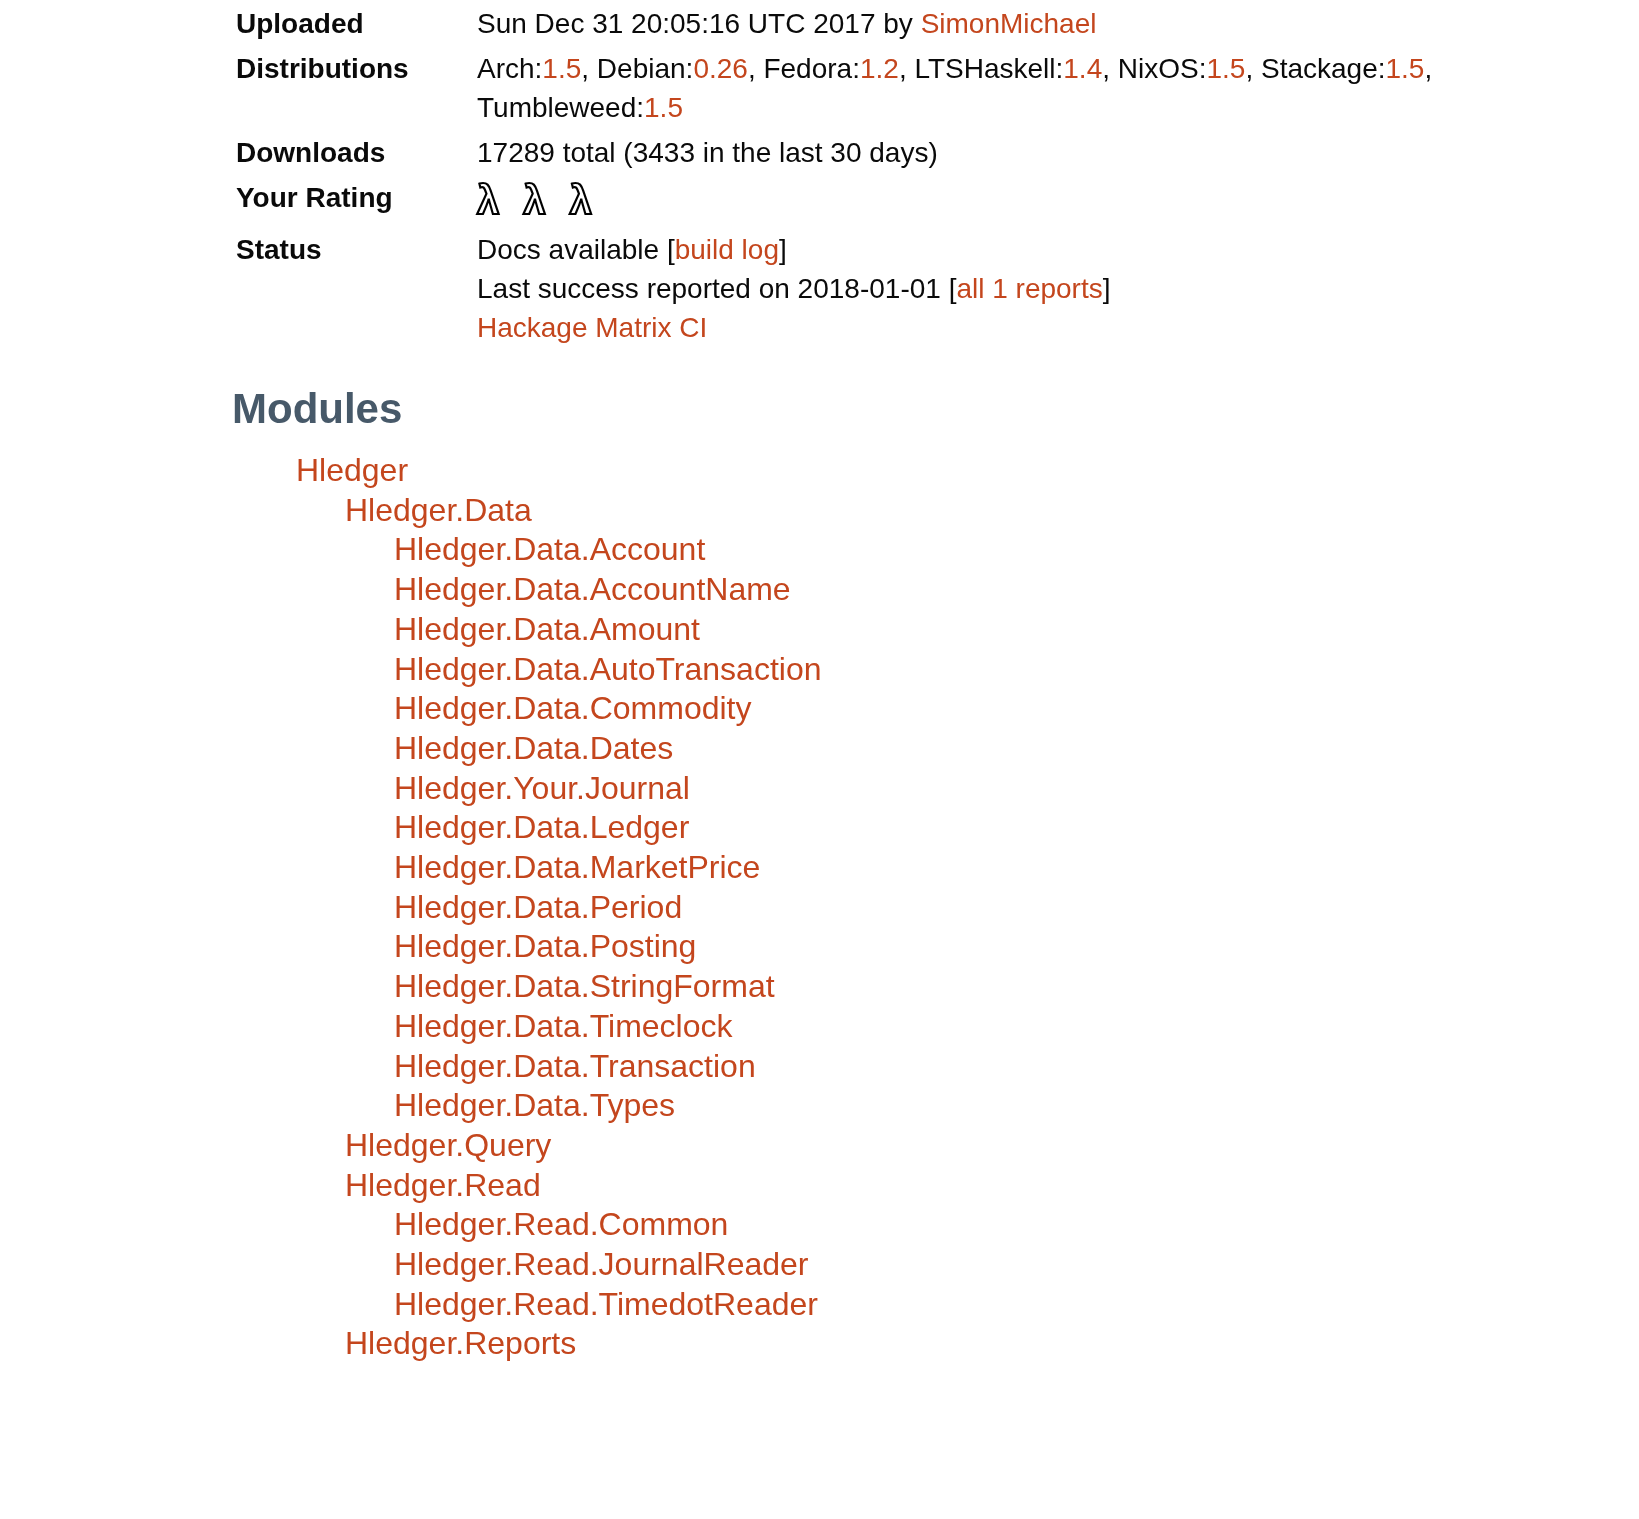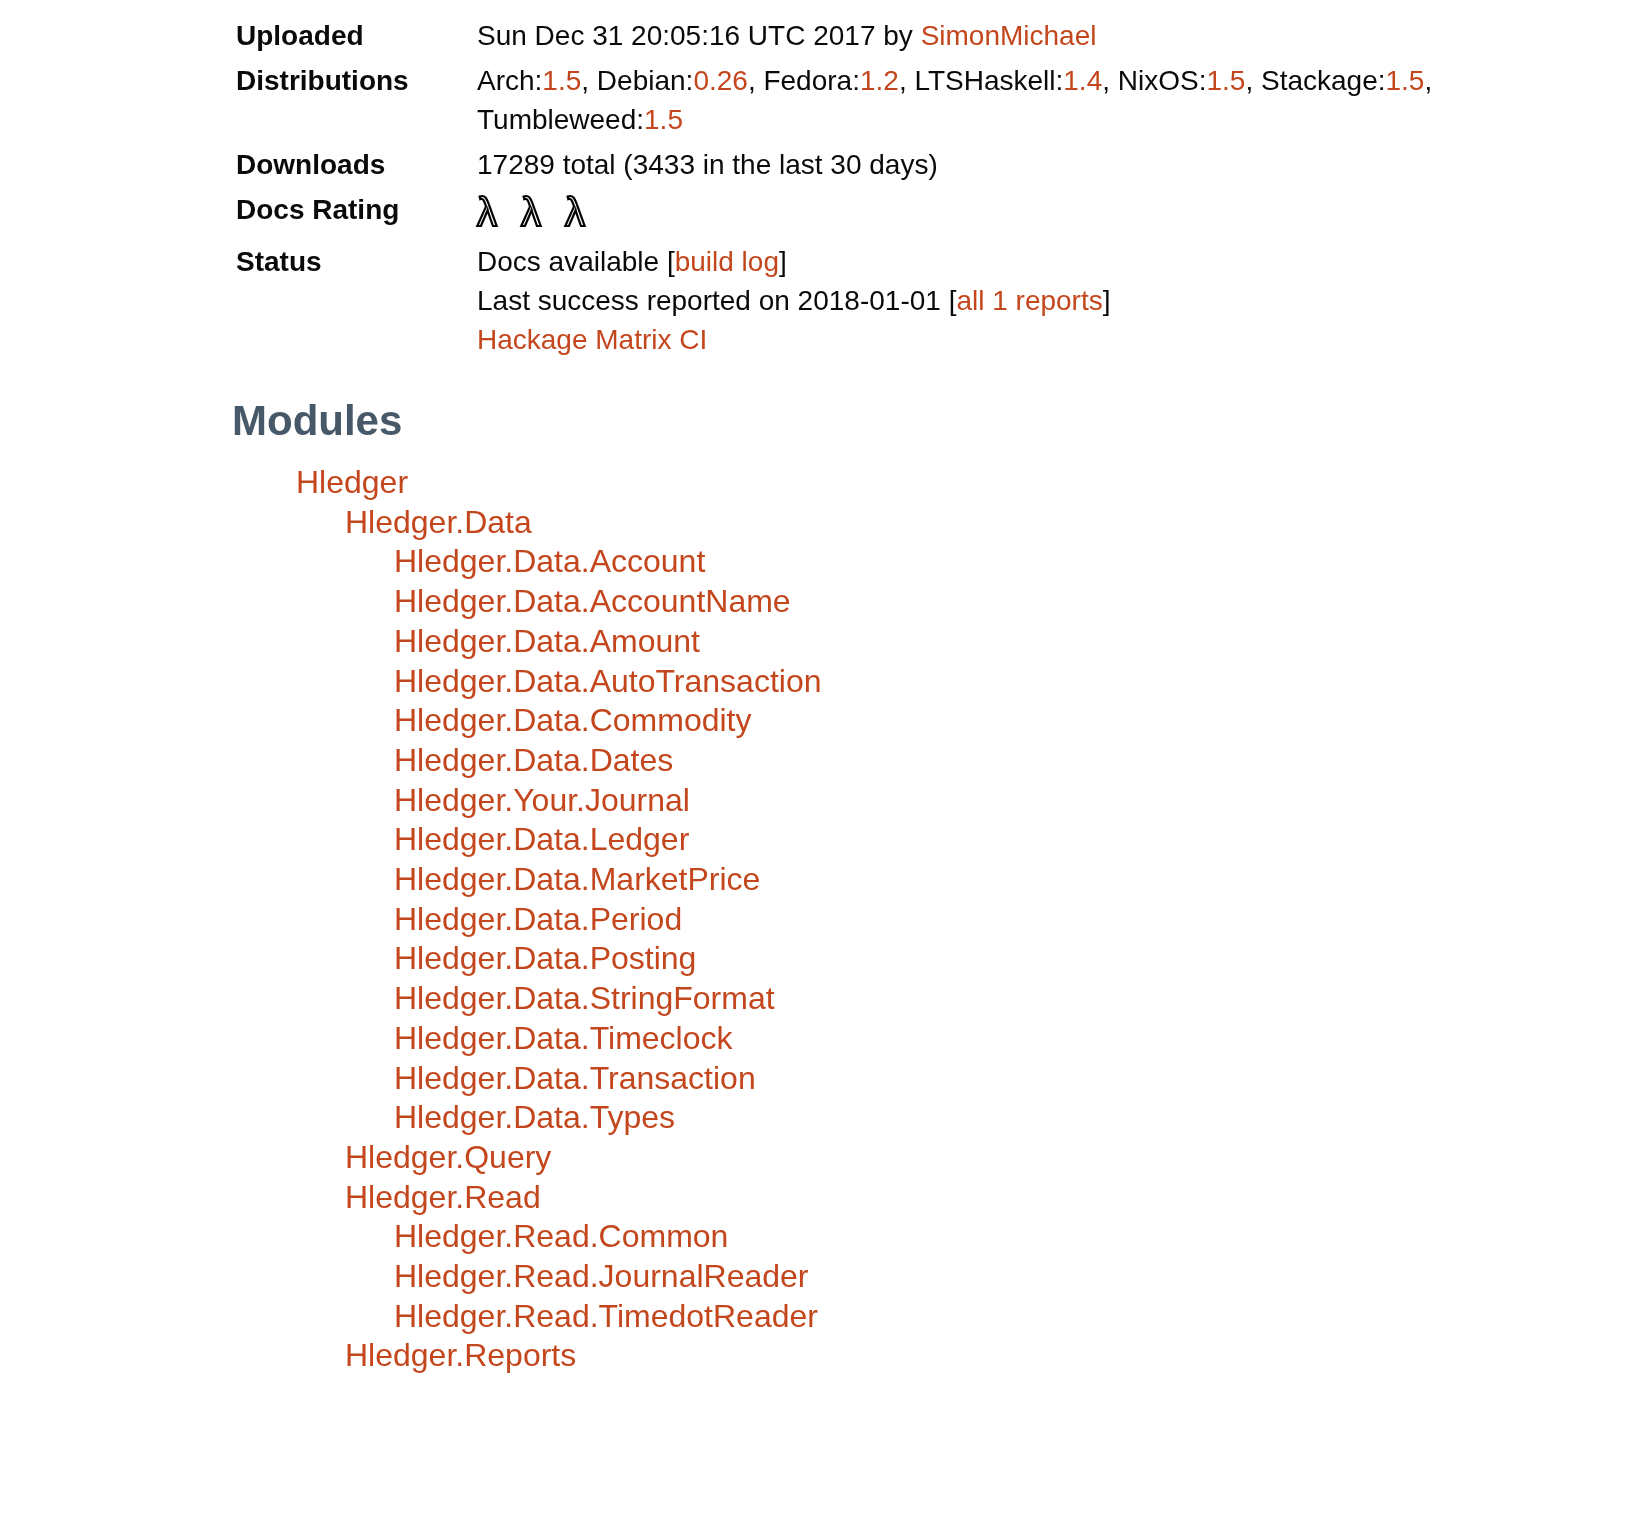--- a/index.html
+++ b/index.html
@@ -9,30 +9,30 @@
   }
   html,body{margin:0;padding:0;}
   body{
     width:1639px;height:1519px;overflow:hidden;background:#ffffff;
     font-family:"Liberation Sans","DejaVu Sans",sans-serif;
     color:var(--text);
     font-size:28px;
   }
   a{color:var(--link);text-decoration:none;cursor:pointer;}
   
-  table.props{border-collapse:collapse;margin:16px 0 0 236px;table-layout:fixed;}
+  table.props{border-collapse:collapse;margin:4px 0 0 236px;table-layout:fixed;}
   table.props th{
     width:241px;min-width:241px;text-align:left;vertical-align:top;
     font-weight:700;font-size:28px;line-height:39px;padding:0 0 6px 0;
   }
   table.props td{
     vertical-align:top;font-size:28px;line-height:39px;padding:0 0 6px 0;
     width:1040px;max-width:1040px;
   }
-  .lambda-cell{line-height:46px;padding-left:10px;}
+  .lambda-cell{line-height:46px;padding-left:10px;font-weight:bold;}
   .lambda{
     display:inline-block;
     font-size:40px;line-height:44px;margin-right:24px;
     color:#000;
     -webkit-text-fill-color:#ffffff;
     -webkit-text-stroke:2.2px #000000;
   }
   
   h2.modules-heading{
     margin:36px 0 0 232px;
@@ -64,21 +64,21 @@
       <td><span><span>Arch:</span><a href="#">1.5</a><span>, </span></span><span><span>Debian:</span><a href="#">0.26</a><span>, </span></span><span><span>Fedora:</span><a href="#">1.2</a><span>, </span></span><span><span>LTSHaskell:</span><a href="#">1.4</a><span>, </span></span><span><span>NixOS:</span><a href="#">1.5</a><span>, </span></span><span><span>Stackage:</span><a href="#">1.5</a><span>, </span></span><span><span>Tumbleweed:</span><a href="#">1.5</a><span></span></span></td>
     </tr>
 
     <tr>
       <th>Downloads</th>
       <td>17289 total (3433 in the last 30 days)</td>
     </tr>
 
 
     <tr>
-      <th>Docs Rating</th>
+      <th>Your Rating</th>
       <td class="lambda-cell"><span class="lambda">λ</span><span class="lambda">λ</span><span class="lambda">λ</span></td>
     </tr>
 
     <tr>
       <th>Status</th>
       <td>
         <div><span>Docs available [</span><a href="#">build log</a><span>]</span></div>
         <div><span>Last success reported on 2018-01-01 [</span><a href="#">all 1 reports</a><span>]</span></div>
         <div><a href="#">Hackage Matrix CI</a></div>
       </td>

